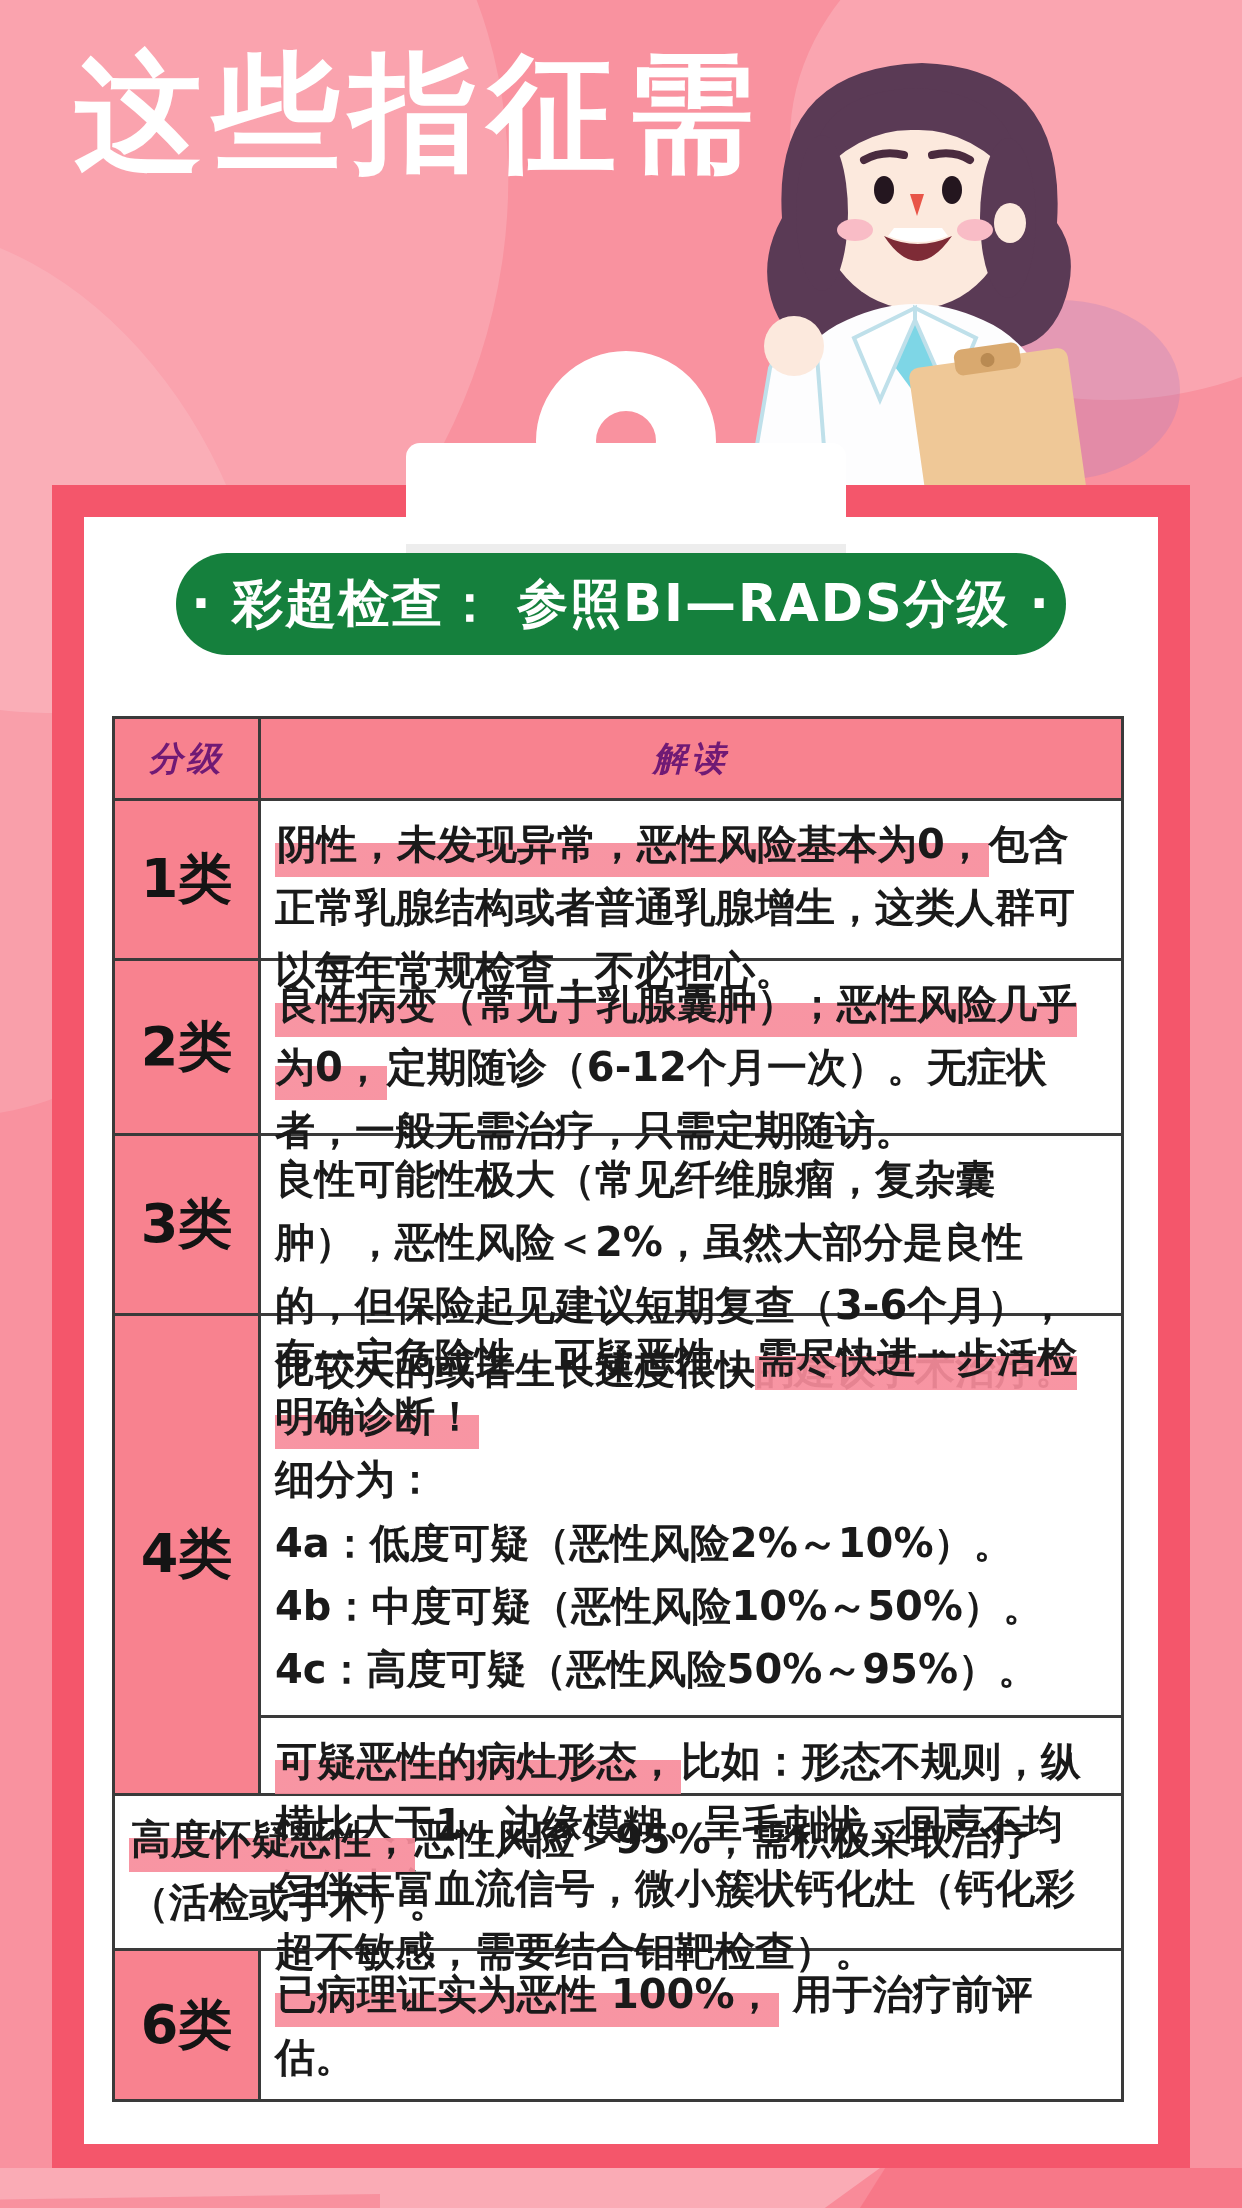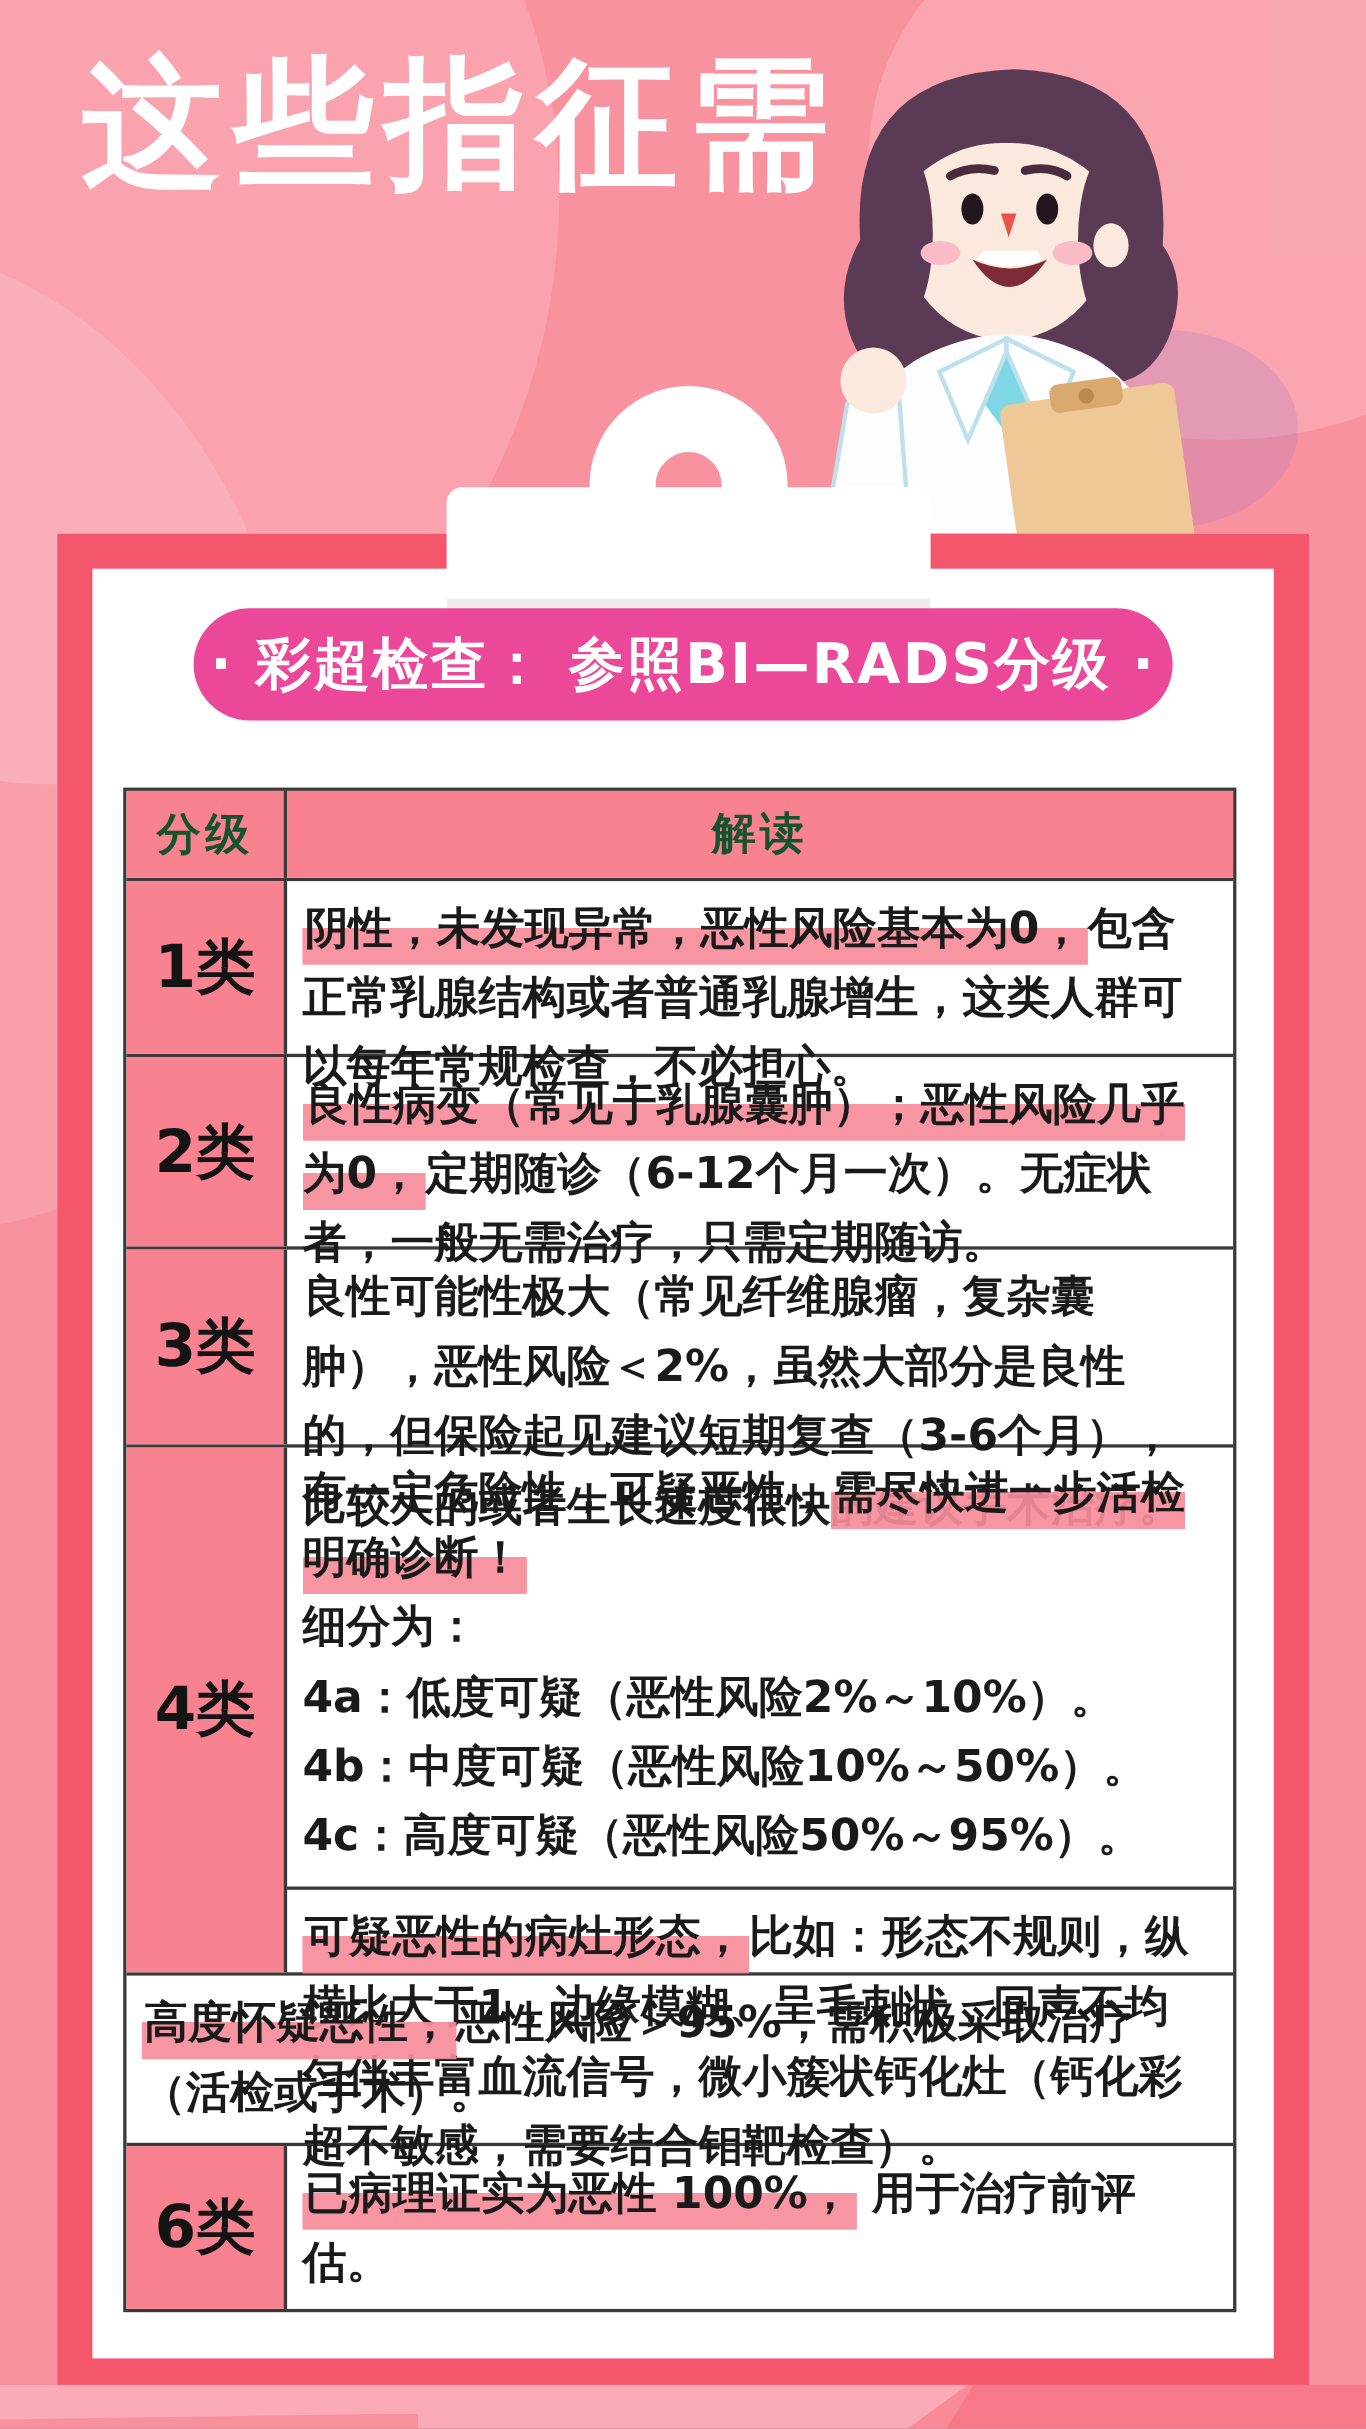--- a/index.html
+++ b/index.html
@@ -29,40 +29,40 @@
   .clip-rect{position:absolute;left:406px;top:443px;z-index:7;width:440px;height:146px;
              background:#FFFFFF;border-radius:14px;overflow:hidden;}
   .clip-rect .gray{position:absolute;left:0;bottom:0;width:100%;height:45px;background:#EDEDED;}
 
   
   .card{position:absolute;left:52px;top:485px;z-index:4;width:1138px;height:1691px;
         box-sizing:border-box;background:#FFFFFF;border:32px solid #F4566B;}
 
   
   .pill{position:absolute;left:176px;top:553px;z-index:8;width:890px;height:102px;
-        background:#ec4899;border-radius:51px;display:flex;align-items:center;justify-content:center;
+        background:#15803d;border-radius:51px;display:flex;align-items:center;justify-content:center;
         color:#FFFFFF;font-size:51px;font-weight:800;letter-spacing:2px;white-space:nowrap;}
 
   
   .table{position:absolute;left:112px;top:716px;z-index:8;width:1012px;
          box-sizing:border-box;border:3px solid #3A3A3A;background:#FFFFFF;
          color:#1A1A1A;}
   .t-row{display:flex;box-sizing:border-box;border-top:3px solid #3A3A3A;}
   .t-row.first{border-top:none;}
   .grade-cell{width:146px;flex:0 0 146px;box-sizing:border-box;background:#F8828F;
               border-right:3px solid #3A3A3A;display:flex;align-items:center;justify-content:center;
               font-size:54px;font-weight:900;color:#141414;}
   .row-right{flex:1;display:flex;flex-direction:column;min-width:0;}
   .content-cell{flex:1;box-sizing:border-box;display:flex;flex-direction:column;justify-content:center;
                 padding:10px 28px 14px 14px;font-size:40px;font-weight:600;line-height:1.58;}
   .content-cell.sub-divided{border-top:3px solid #3A3A3A;}
   .content-cell p{margin:2px 0;}
   .header-row .grade-cell,.header-row .content-cell{background:#F8828F;}
   .header-row .content-cell{align-items:center;justify-content:center;padding:0;}
-  .head-label{font-size:40px;font-weight:900;color:#14532d;letter-spacing:4px;}
+  .head-label{font-size:34px;font-weight:900;color:#701a75;letter-spacing:4px;font-style:italic;}
   .header-row{height:79px;}
 
   
   .hl{background-image:linear-gradient(to bottom, rgba(247,140,155,0) 40%, rgba(247,140,155,0.92) 40%);
       padding:0 4px 10px 2px;margin-top:16px;}
 
   
   .bottom-band{position:absolute;left:0;top:2168px;width:1242px;height:40px;z-index:9;background:#F98B99;overflow:hidden;}
   .bottom-band .shape1{position:absolute;left:-40px;top:0;width:920px;height:40px;background:rgba(255,255,255,0.28);
                        clip-path:polygon(0 0,100% 0,94% 100%,0 100%);}

